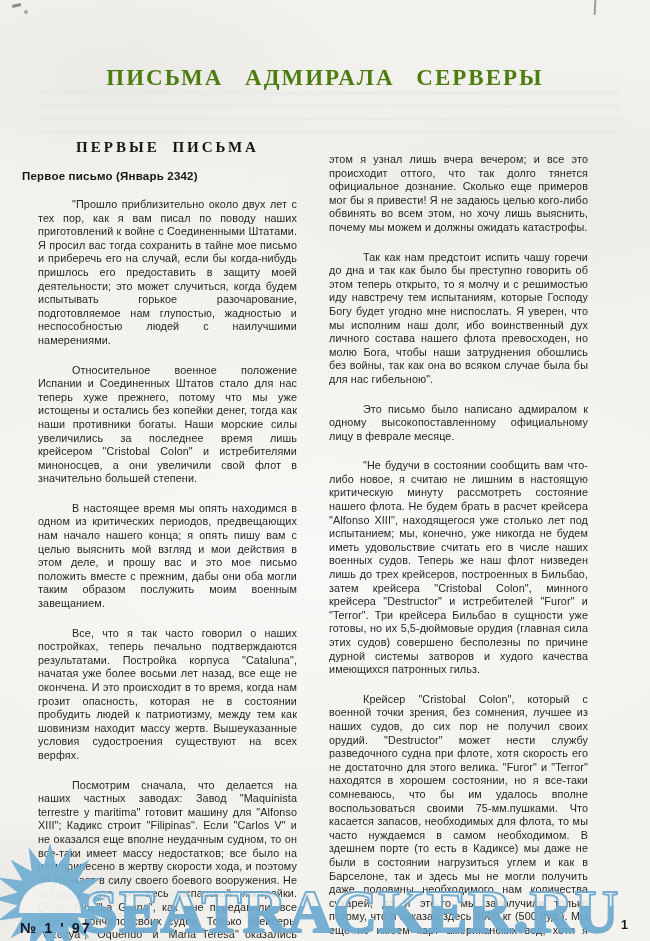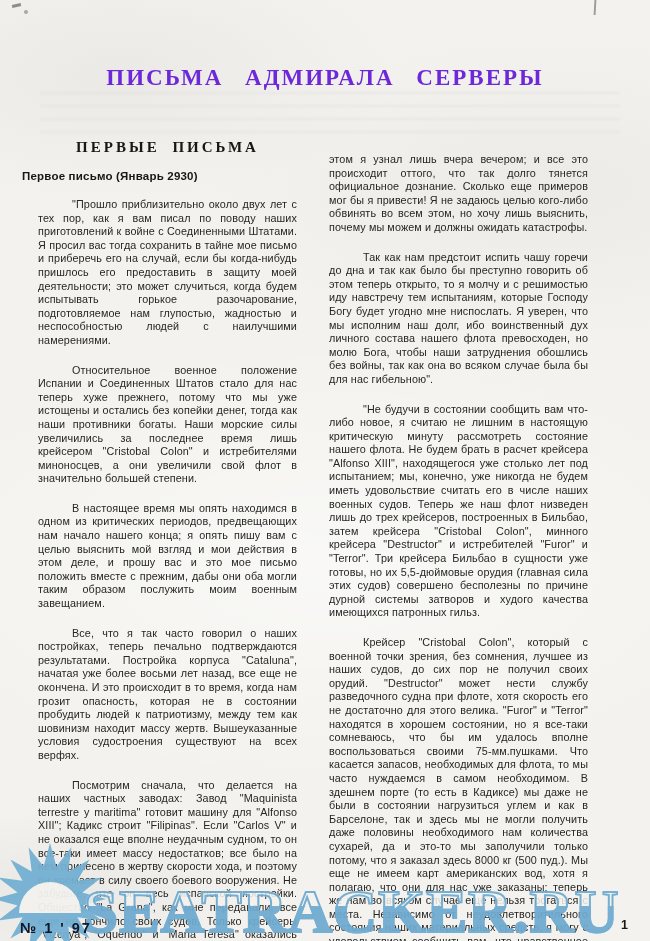--- a/index.html
+++ b/index.html
@@ -29,21 +29,21 @@
   }
   .artifact-tl1{position:absolute;top:4px;left:12px;width:9px;height:3px;background:rgba(60,60,58,0.55);transform:rotate(-12deg);z-index:1;}
   .artifact-tl2{position:absolute;top:10px;left:24px;width:4px;height:4px;border-radius:50%;background:rgba(60,60,58,0.4);z-index:1;}
 
   .page-title{
     position:absolute;top:50px;left:0;right:0;z-index:1;
     text-align:center;
     font-family:"Liberation Serif", serif;
     font-weight:bold;font-size:23px;
     letter-spacing:2px;word-spacing:14px;
-    color:#6d28d9;
+    color:#4d7c0f;
   }
 
   .columns{
     position:absolute;top:137px;left:22px;width:606px;z-index:1;
     display:flex;
   }
   .col{width:291px;flex:0 0 291px;}
 
   .col-heading{
     font-family:"Liberation Serif", serif;
@@ -105,31 +105,32 @@
 <div class="artifact-tr"></div>
 <div class="artifact-tl1"></div>
 <div class="artifact-tl2"></div>
 
 <h1 class="page-title">ПИСЬМА  АДМИРАЛА  СЕРВЕРЫ</h1>
 
 <div class="columns">
 
   <div class="col">
     <div class="col-heading">ПЕРВЫЕ  ПИСЬМА</div>
-    <div class="sub-heading">Первое письмо (Январь 2930)</div>
+    <div class="sub-heading">Первое письмо (Январь 2342)</div>
     <p class="body-par">"Прошло приблизительно около двух лет с тех пор, как я вам писал по поводу наших приготовлений к войне с Соединенными Штатами. Я просил вас тогда сохранить в тайне мое письмо и приберечь его на случай, если бы когда-нибудь пришлось его предоставить в защиту моей деятельности; это может случиться, когда будем испытывать горькое разочарование, подготовляемое нам глупостью, жадностью и неспособностью людей с наилучшими намерениями.</p>
     <p class="body-par">Относительное военное положение Испании и Соединенных Штатов стало для нас теперь хуже прежнего, потому что мы уже истощены и остались без копейки денег, тогда как наши противники богаты. Наши морские силы увеличились за последнее время лишь крейсером "Cristobal Colon" и истребителями миноносцев, а они увеличили свой флот в значительно большей степени.</p>
     <p class="body-par">В настоящее время мы опять находимся в одном из критических периодов, предвещающих нам начало нашего конца; я опять пишу вам с целью выяснить мой взгляд и мои действия в этом деле, и прошу вас и это мое письмо положить вместе с прежним, дабы они оба могли таким образом послужить моим военным завещанием.</p>
     <p class="body-par">Все, что я так часто говорил о наших постройках, теперь печально подтверждаются результатами. Постройка корпуса "Cataluna", начатая уже более восьми лет назад, все еще не окончена. И это происходит в то время, когда нам грозит опасность, которая не в состоянии пробудить людей к патриотизму, между тем как шовинизм находит массу жертв. Вышеуказанные условия судостроения существуют на всех верфях.</p>
     <p class="body-par">Посмотрим сначала, что делается на наших частных заводах: Завод "Maquinista terrestre y maritima" готовит машину для "Alfonso XIII"; Кадикс строит "Filipinas". Если "Carlos V" и не оказался еще вполне неудачным судном, то он все-таки имеет массу недостатков; все было на нем принесено в жертву скорости хода, и поэтому он хромает в силу своего боевого вооружения. Не забудьте, что он весь испанской постройки. Общество "La Grana", как мне передавали, все еще не кончило своих судов. Только крейсеры "Vizcaya", "Oquendo" и "Maria Teresa" оказались хорошими судами своего класса, и хотя они строились в Бильбао, строителем их был англичанин. Таким образом, даже победа с ними была бы нелестна для нас. Что касается нашего административного управления и его проволочек, то об этом не стоит и говорить; оно своей медлительностью просто нас убивает. На "Vizcaya" затвор казенной части одного из 5,5-дюймовых орудий уже два месяца назад как забракован и до сих пор не заменен новым; об</p>
   </div>
 
   <div class="col">
     <p class="body-par cont">этом я узнал лишь вчера вечером; и все это происходит оттого, что так долго тянется официальное дознание. Сколько еще примеров мог бы я привести! Я не задаюсь целью кого-либо обвинять во всем этом, но хочу лишь выяснить, почему мы можем и должны ожидать катастрофы.</p>
     <p class="body-par">Так как нам предстоит испить чашу горечи до дна и так как было бы преступно говорить об этом теперь открыто, то я молчу и с решимостью иду навстречу тем испытаниям, которые Господу Богу будет угодно мне ниспослать. Я уверен, что мы исполним наш долг, ибо воинственный дух личного состава нашего флота превосходен, но молю Бога, чтобы наши затруднения обошлись без войны, так как она во всяком случае была бы для нас гибельною".</p>
+    <p class="body-par">Это письмо было написано адмиралом к одному высокопоставленному официальному лицу в феврале месяце.</p>
     <p class="body-par">"Не будучи в состоянии сообщить вам что-либо новое, я считаю не лишним в настоящую критическую минуту рассмотреть состояние нашего флота. Не будем брать в расчет крейсера "Alfonso XIII", находящегося уже столько лет под испытанием; мы, конечно, уже никогда не будем иметь удовольствие считать его в числе наших военных судов. Теперь же наш флот низведен лишь до трех крейсеров, построенных в Бильбао, затем крейсера "Cristobal Colon", минного крейсера "Destructor" и истребителей "Furor" и "Terror". Три крейсера Бильбао в сущности уже готовы, но их 5,5-дюймовые орудия (главная сила этих судов) совершено бесполезны по причине дурной системы затворов и худого качества имеющихся патронных гильз.</p>
     <p class="body-par">Крейсер "Cristobal Colon", который с военной точки зрения, без сомнения, лучшее из наших судов, до сих пор не получил своих орудий. "Destructor" может нести службу разведочного судна при флоте, хотя скорость его не достаточно для этого велика. "Furor" и "Terror" находятся в хорошем состоянии, но я все-таки сомневаюсь, что бы им удалось вполне воспользоваться своими 75-мм.пушками. Что касается запасов, необходимых для флота, то мы часто нуждаемся в самом необходимом. В здешнем порте (то есть в Кадиксе) мы даже не были в состоянии нагрузиться углем и как в Барселоне, так и здесь мы не могли получить даже половины необходимого нам количества сухарей, да и это-то мы заполучили только потому, что я заказал здесь 8000 кг (500 пуд.). Мы еще не имеем карт американских вод, хотя я полагаю, что они для нас уже заказаны; теперь же нам во всяком случае еще нельзя трогаться с места. Независимо от неудовлетворительного состояния наших материальных средств, я могу с удовольствием сообщить вам, что нравственное состояние личного состава</p>
   </div>
 
 </div>
 
 <div class="watermark">
   <svg class="wm-star" viewBox="0 0 112 112" xmlns="http://www.w3.org/2000/svg">
     <polygon fill="#74b0d3" points="112,56 88.4,62.4 107.7,77.4 83.4,74.3 95.6,95.6 74.3,83.4 77.4,107.7 62.4,88.4 56,112 49.6,88.4 34.6,107.7 37.7,83.4 16.4,95.6 28.6,74.3 4.3,77.4 23.6,62.4 0,56 23.6,49.6 4.3,34.6 28.6,37.7 16.4,16.4 37.7,28.6 34.6,4.3 49.6,23.6 56,0 62.4,23.6 77.4,4.3 74.3,28.6 95.6,16.4 83.4,37.7 107.7,34.6 88.4,49.6"></polygon>
     <path fill="#f3f2ee" d="M 25 70 A 31 31 0 0 1 87 70 Z"></path>

